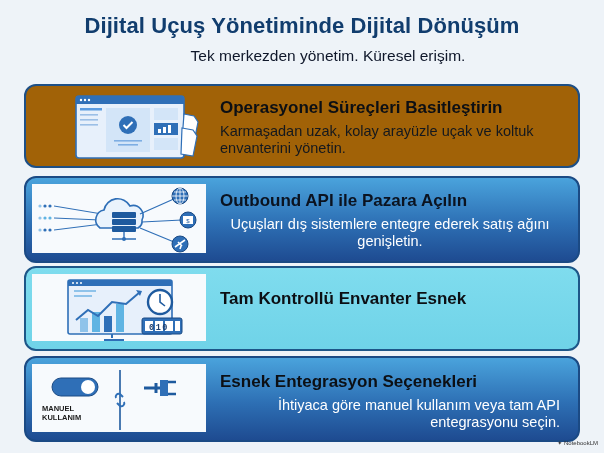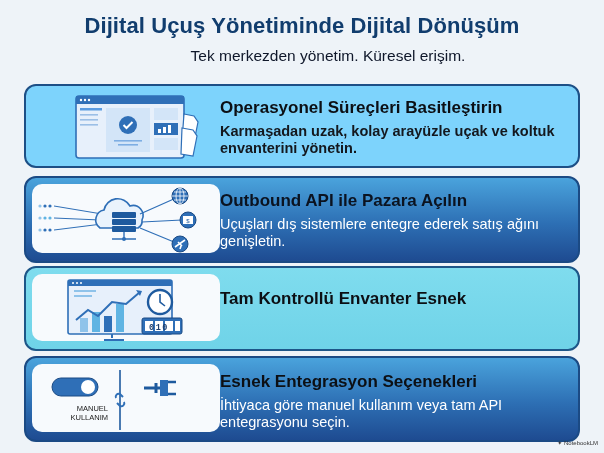--- a/index.html
+++ b/index.html
@@ -1,35 +1,35 @@
 <!DOCTYPE html>
 <html><head>
 <meta charset="utf-8">
 <style>
   html,body{margin:0;padding:0;}
   body{width:604px;height:453px;background:#eef3f8;font-family:"Liberation Sans",sans-serif;position:relative;overflow:hidden;}
   .title{position:absolute;left:0;width:604px;top:13px;text-align:center;font-weight:bold;font-size:22px;color:#113d6e;letter-spacing:0.1px;}
   .subtitle{position:absolute;left:0;width:604px;top:47px;text-align:center;font-size:15.5px;color:#0f172a;padding-left:26px;}
   .card{position:absolute;left:24px;width:556px;border-radius:12px;box-sizing:border-box;}
-  .c1{top:84px;height:84px;background:#7dd3fc;border:2px solid #1d4f86;}
+  .c1{top:84px;height:84px;background:#a16207;border:2px solid #1d4f86;}
   .c2{top:176px;height:87px;background:linear-gradient(180deg,#4aa3dc 0%,#2d6fb4 55%,#1e4b91 100%);border:2px solid #1b4a84;}
   .c3{top:266px;height:85px;background:linear-gradient(180deg,#7fdcee 0%,#6fd3e8 100%);border:2px solid #1d5688;}
   .c4{top:356px;height:86px;background:linear-gradient(180deg,#4aa3dc 0%,#2d6fb4 55%,#1e4b91 100%);border:2px solid #1b4a84;}
-  .panel{position:absolute;left:6px;top:6px;width:188px;bottom:8px;background:#f7fafd;border-radius:10px;}
+  .panel{position:absolute;left:6px;top:6px;width:174px;bottom:8px;background:#f7fafd;border-radius:0;}
   .c1 .panel{background:transparent;}
   .h{position:absolute;left:194px;font-weight:bold;font-size:17px;color:#0c0f14;white-space:nowrap;}
   .d{position:absolute;left:194px;font-size:14.5px;color:#14181e;line-height:17px;}
-  .c1 .h{top:12px;} .c1 .d{top:37px;width:350px;font-weight:bold;}
-  .c2 .h{top:13px;} .c2 .d{top:38px;color:#ffffff;width:340px;}
+  .c1 .h{top:12px;} .c1 .d{top:37px;width:350px;}
+  .c2 .h{top:13px;} .c2 .d{top:38px;color:#ffffff;width:340px;text-align:center;}
   .c2 .h{color:#0b1320;}
   .c3 .h{top:21px;} .c3 .d{top:46px;}
-  .c4 .h{top:14px;} .c4 .d{top:39px;color:#ffffff;width:340px;}
+  .c4 .h{top:14px;} .c4 .d{top:39px;color:#ffffff;width:340px;text-align:right;}
   .credit{position:absolute;right:6px;top:439px;font-size:6px;color:#333;}
   svg{position:absolute;}
-  .tag{position:absolute;font-size:7.5px;font-weight:normal;color:#1a1a1a;text-align:right;line-height:9px;}
+  .tag{position:absolute;font-size:7.5px;font-weight:bold;color:#1a1a1a;text-align:left;line-height:9px;}
 </style>
 </head>
 <body>
 
 <div class="title">Dijital Uçuş Yönetiminde Dijital Dönüşüm</div>
 <div class="subtitle">Tek merkezden yönetim. Küresel erişim.</div>
 
 <div class="card c1">
   <div class="panel">
     <svg width="170" height="70" viewBox="0 0 170 70" style="left:0;top:0">

